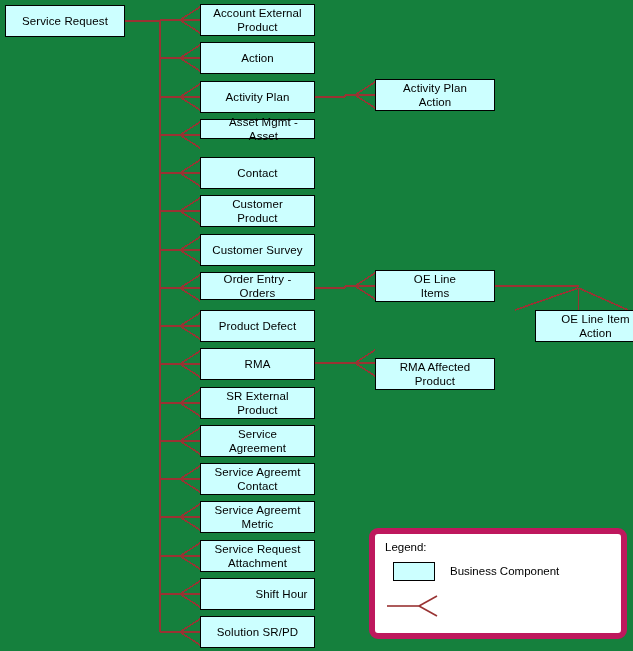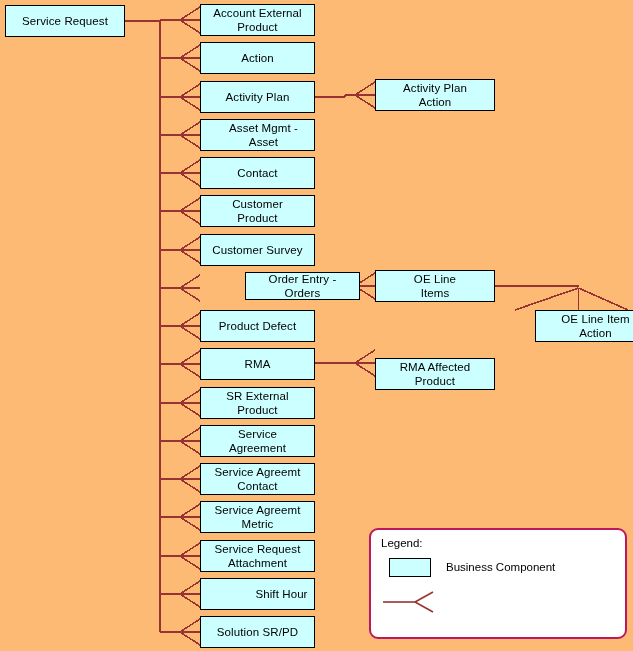--- a/index.html
+++ b/index.html
@@ -7,21 +7,21 @@
     padding: 0;
     background: #ffffff;
   }
   body {
     font-family: "Liberation Sans", sans-serif;
   }
   #canvas {
     position: relative;
     width: 633px;
     height: 651px;
-    background: #fdba74;
+    background: #15803d;
     overflow: hidden;
   }
   #edges {
     position: absolute;
     left: 0;
     top: 0;
     width: 633px;
     height: 651px;
     pointer-events: none;
   }
@@ -45,21 +45,21 @@
     padding: 0 3px;
     white-space: pre-line;
   }
   #legend-box {
     position: absolute;
     left: 369px;
     top: 528px;
     width: 258px;
     height: 111px;
     box-sizing: border-box;
-    border: 2px solid #be185d;
+    border: 6px solid #be185d;
     border-radius: 9px;
     background: #ffffff;
     z-index: 3;
   }
   #legend-title {
     position: absolute;
     left: 10px;
     top: 7px;
     font-size: 11.5px;
     color: #000000;
@@ -207,35 +207,35 @@
       <div class="node" style="left: 200px; top: 4px; width: 115px; height: 32px;">
         <span>Account External
 Product</span>
       </div>
       <div class="node" style="left: 200px; top: 42px; width: 115px; height: 32px;">
         <span>Action</span>
       </div>
       <div class="node" style="left: 200px; top: 81px; width: 115px; height: 32px;">
         <span>Activity Plan</span>
       </div>
-      <div class="node" style="left: 200px; top: 119px; width: 115px; height: 32px; padding-left: 12px;">
+      <div class="node" style="left: 200px; top: 119px; width: 115px; height: 20px; padding-left: 12px;">
         <span>Asset Mgmt -
 Asset</span>
       </div>
       <div class="node" style="left: 200px; top: 157px; width: 115px; height: 32px;">
         <span>Contact</span>
       </div>
       <div class="node" style="left: 200px; top: 195px; width: 115px; height: 32px;">
         <span>Customer
 Product</span>
       </div>
       <div class="node" style="left: 200px; top: 234px; width: 115px; height: 32px;">
         <span>Customer Survey</span>
       </div>
-      <div class="node" style="left: 200px; top: 272px; width: 115px; height: 28px; margin-left: 45px;">
+      <div class="node" style="left: 200px; top: 272px; width: 115px; height: 28px;">
         <span>Order Entry -
 Orders</span>
       </div>
       <div class="node" style="left: 200px; top: 310px; width: 115px; height: 32px;">
         <span>Product Defect</span>
       </div>
       <div class="node" style="left: 200px; top: 348px; width: 115px; height: 32px;">
         <span>RMA</span>
       </div>
       <div class="node" style="left: 200px; top: 387px; width: 115px; height: 32px;">

